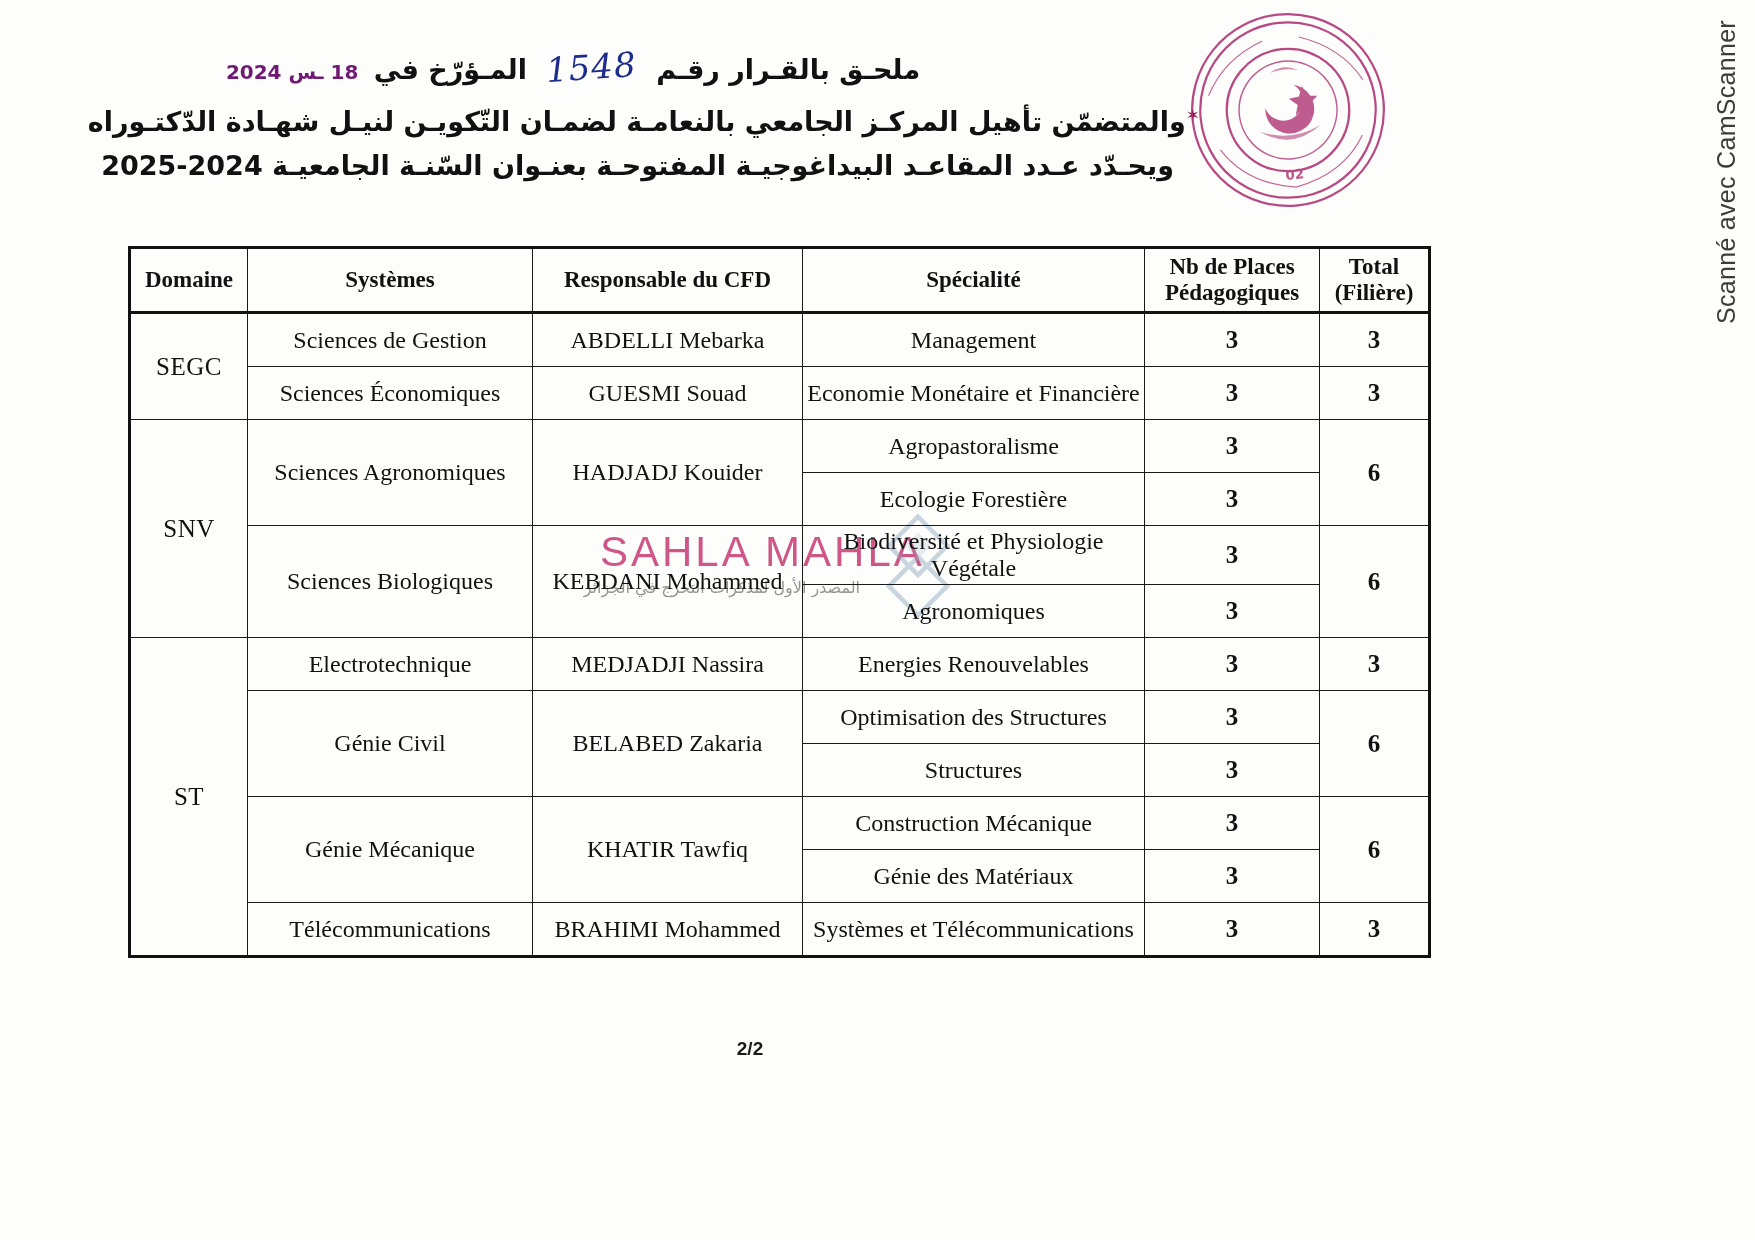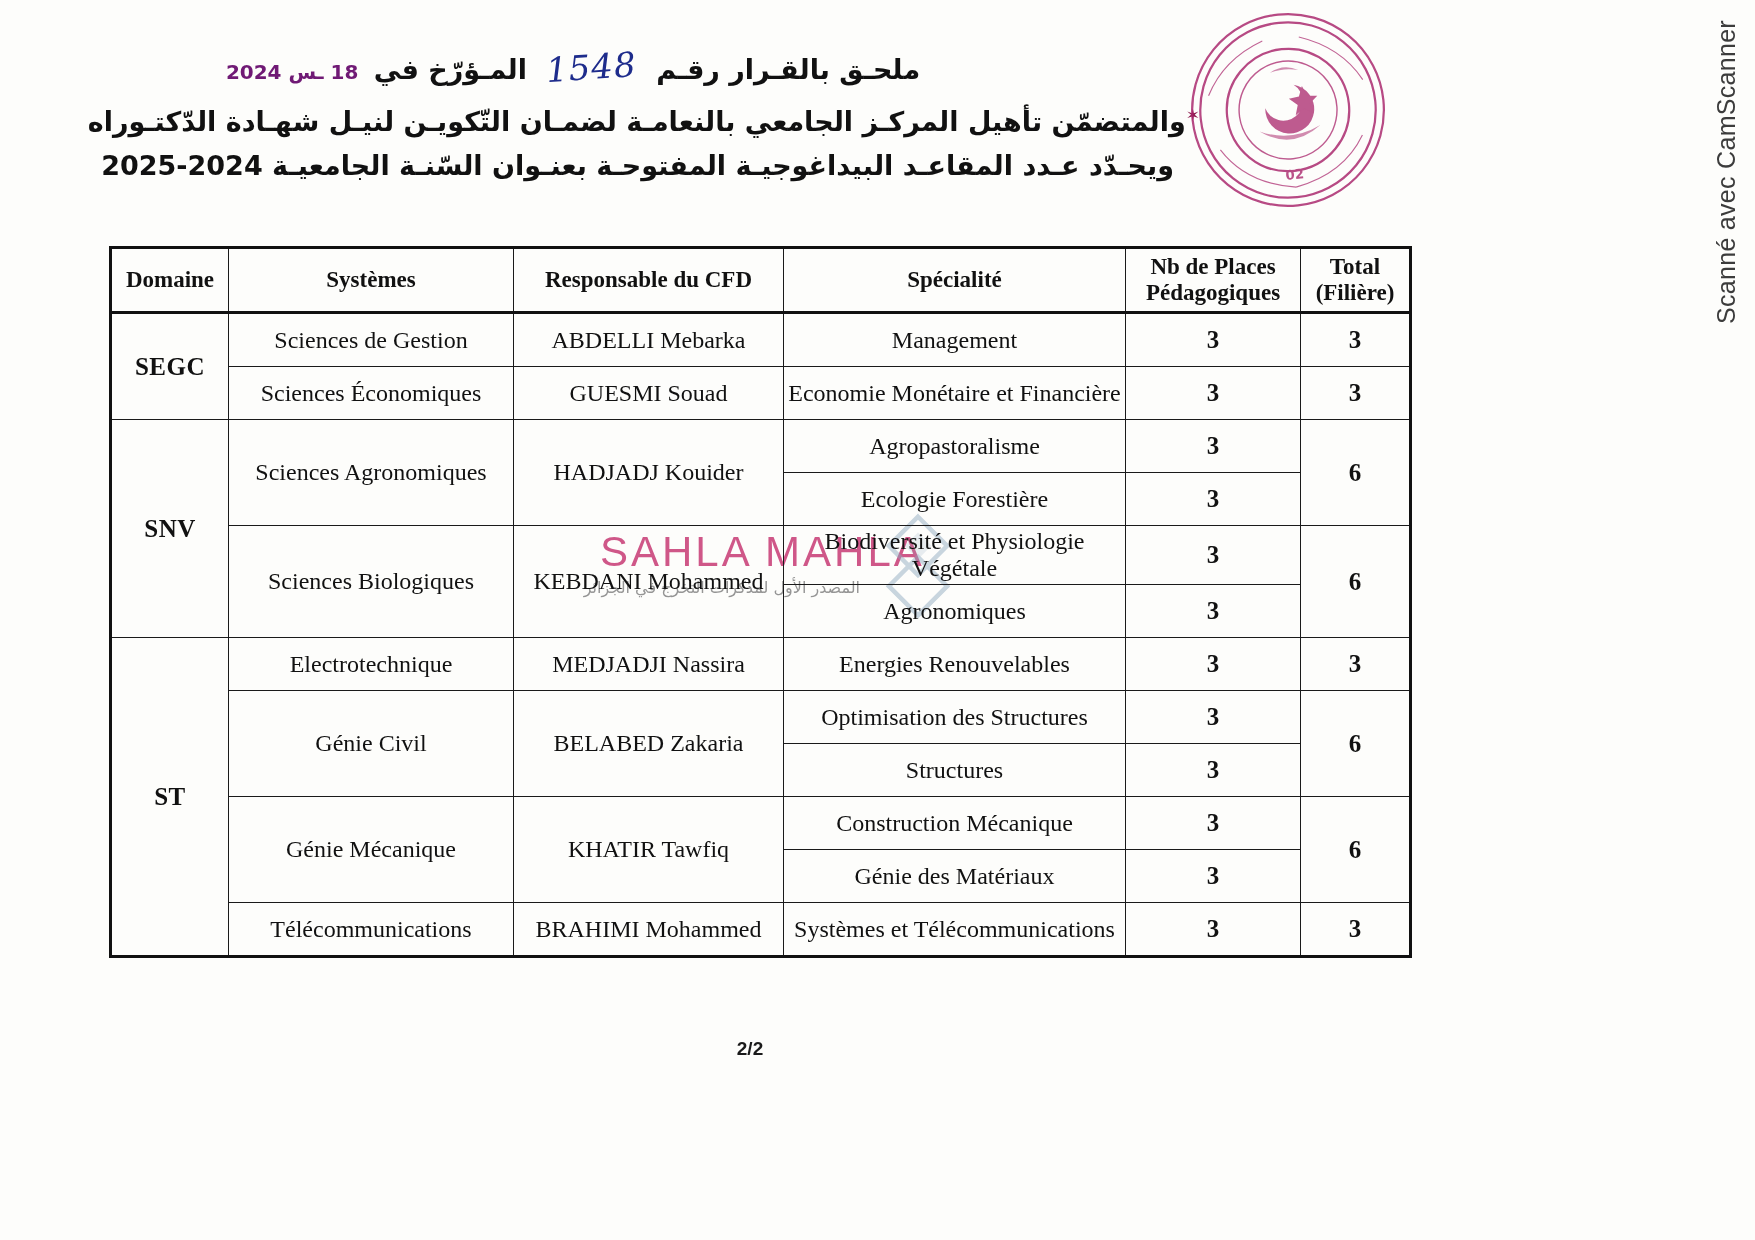--- a/index.html
+++ b/index.html
@@ -110,21 +110,21 @@
     width: 204px;
     height: 204px;
     opacity: 0.82;
     transform: rotate(-6deg);
   }
 
   
   #places-table-wrap {
     position: absolute;
     top: 246px;
-    left: 109px;
+    left: 128px;
     width: 1300px;
   }
   table#places-table {
     border-collapse: collapse;
     width: 100%;
     table-layout: fixed;
     background: transparent;
   }
   table#places-table th,
   table#places-table td {
@@ -143,21 +143,21 @@
     font-size: 23px;
     line-height: 26px;
     height: 58px;
     border-bottom: 3px solid #111111 !important;
   }
   tbody td {
     font-size: 24px;
     height: 48px;
   }
   td.cell-domain {
-    font-weight: bold;
+    font-weight: normal;
     font-size: 25px;
     letter-spacing: 0.5px;
     margin-top: 12px;
   }
   td.cell-places,
   td.cell-total {
     font-weight: bold;
     font-size: 25px;
   }
   tr.domain-start > td {

